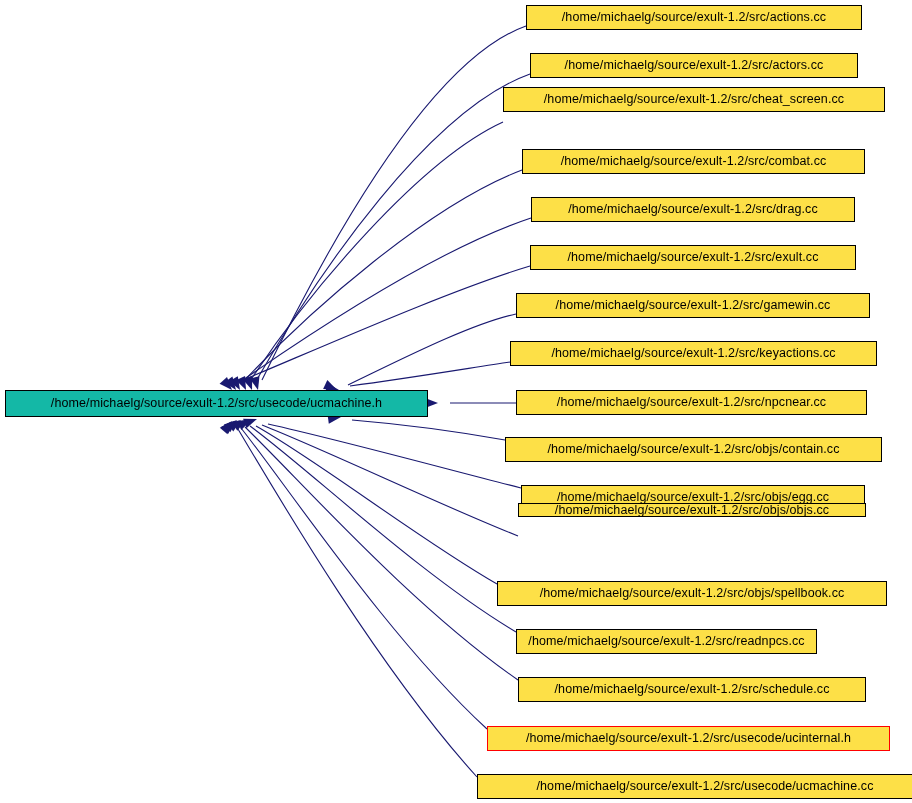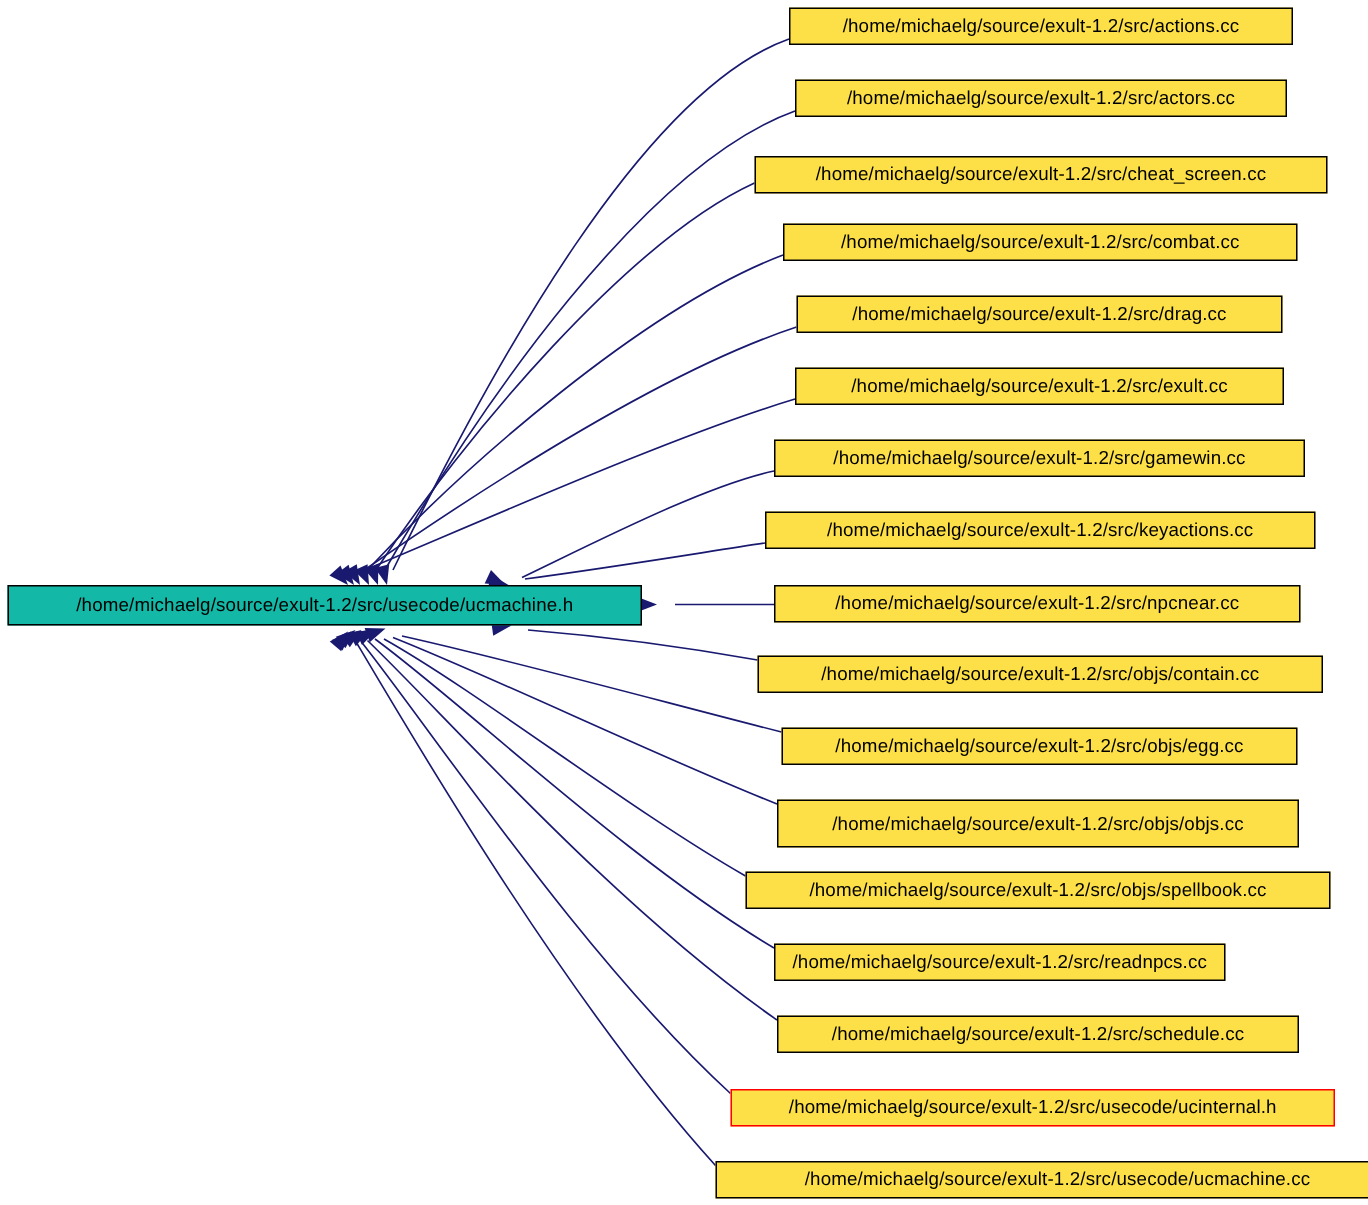--- a/index.html
+++ b/index.html
@@ -94,21 +94,21 @@
   <div id="node-layer">
       <div class="graph-node is-root" style="left: 5px; top: 390px; width: 423px; height: 27px;">
         <span class="node-label">/home/michaelg/source/exult-1.2/src/usecode/ucmachine.h</span>
       </div>
       <div class="graph-node" style="left: 526px; top: 5px; width: 336px; height: 25px;">
         <span class="node-label">/home/michaelg/source/exult-1.2/src/actions.cc</span>
       </div>
       <div class="graph-node" style="left: 530px; top: 53px; width: 328px; height: 25px;">
         <span class="node-label">/home/michaelg/source/exult-1.2/src/actors.cc</span>
       </div>
-      <div class="graph-node" style="left: 503px; top: 104px; width: 382px; height: 25px;">
+      <div class="graph-node" style="left: 503px; top: 87px; width: 382px; height: 25px;">
         <span class="node-label">/home/michaelg/source/exult-1.2/src/cheat_screen.cc</span>
       </div>
       <div class="graph-node" style="left: 522px; top: 149px; width: 343px; height: 25px;">
         <span class="node-label">/home/michaelg/source/exult-1.2/src/combat.cc</span>
       </div>
       <div class="graph-node" style="left: 531px; top: 197px; width: 324px; height: 25px;">
         <span class="node-label">/home/michaelg/source/exult-1.2/src/drag.cc</span>
       </div>
       <div class="graph-node" style="left: 530px; top: 245px; width: 326px; height: 25px;">
         <span class="node-label">/home/michaelg/source/exult-1.2/src/exult.cc</span>
@@ -121,21 +121,21 @@
       </div>
       <div class="graph-node" style="left: 516px; top: 390px; width: 351px; height: 25px;">
         <span class="node-label">/home/michaelg/source/exult-1.2/src/npcnear.cc</span>
       </div>
       <div class="graph-node" style="left: 505px; top: 437px; width: 377px; height: 25px;">
         <span class="node-label">/home/michaelg/source/exult-1.2/src/objs/contain.cc</span>
       </div>
       <div class="graph-node" style="left: 521px; top: 485px; width: 344px; height: 25px;">
         <span class="node-label">/home/michaelg/source/exult-1.2/src/objs/egg.cc</span>
       </div>
-      <div class="graph-node" style="left: 518px; top: 533px; width: 348px; height: 32px; align-items: center;">
+      <div class="graph-node" style="left: 518px; top: 503px; width: 348px; height: 14px; align-items: center;">
         <span class="node-label">/home/michaelg/source/exult-1.2/src/objs/objs.cc</span>
       </div>
       <div class="graph-node" style="left: 497px; top: 581px; width: 390px; height: 25px;">
         <span class="node-label">/home/michaelg/source/exult-1.2/src/objs/spellbook.cc</span>
       </div>
       <div class="graph-node" style="left: 516px; top: 629px; width: 301px; height: 25px;">
         <span class="node-label">/home/michaelg/source/exult-1.2/src/readnpcs.cc</span>
       </div>
       <div class="graph-node" style="left: 518px; top: 677px; width: 348px; height: 25px;">
         <span class="node-label">/home/michaelg/source/exult-1.2/src/schedule.cc</span>

